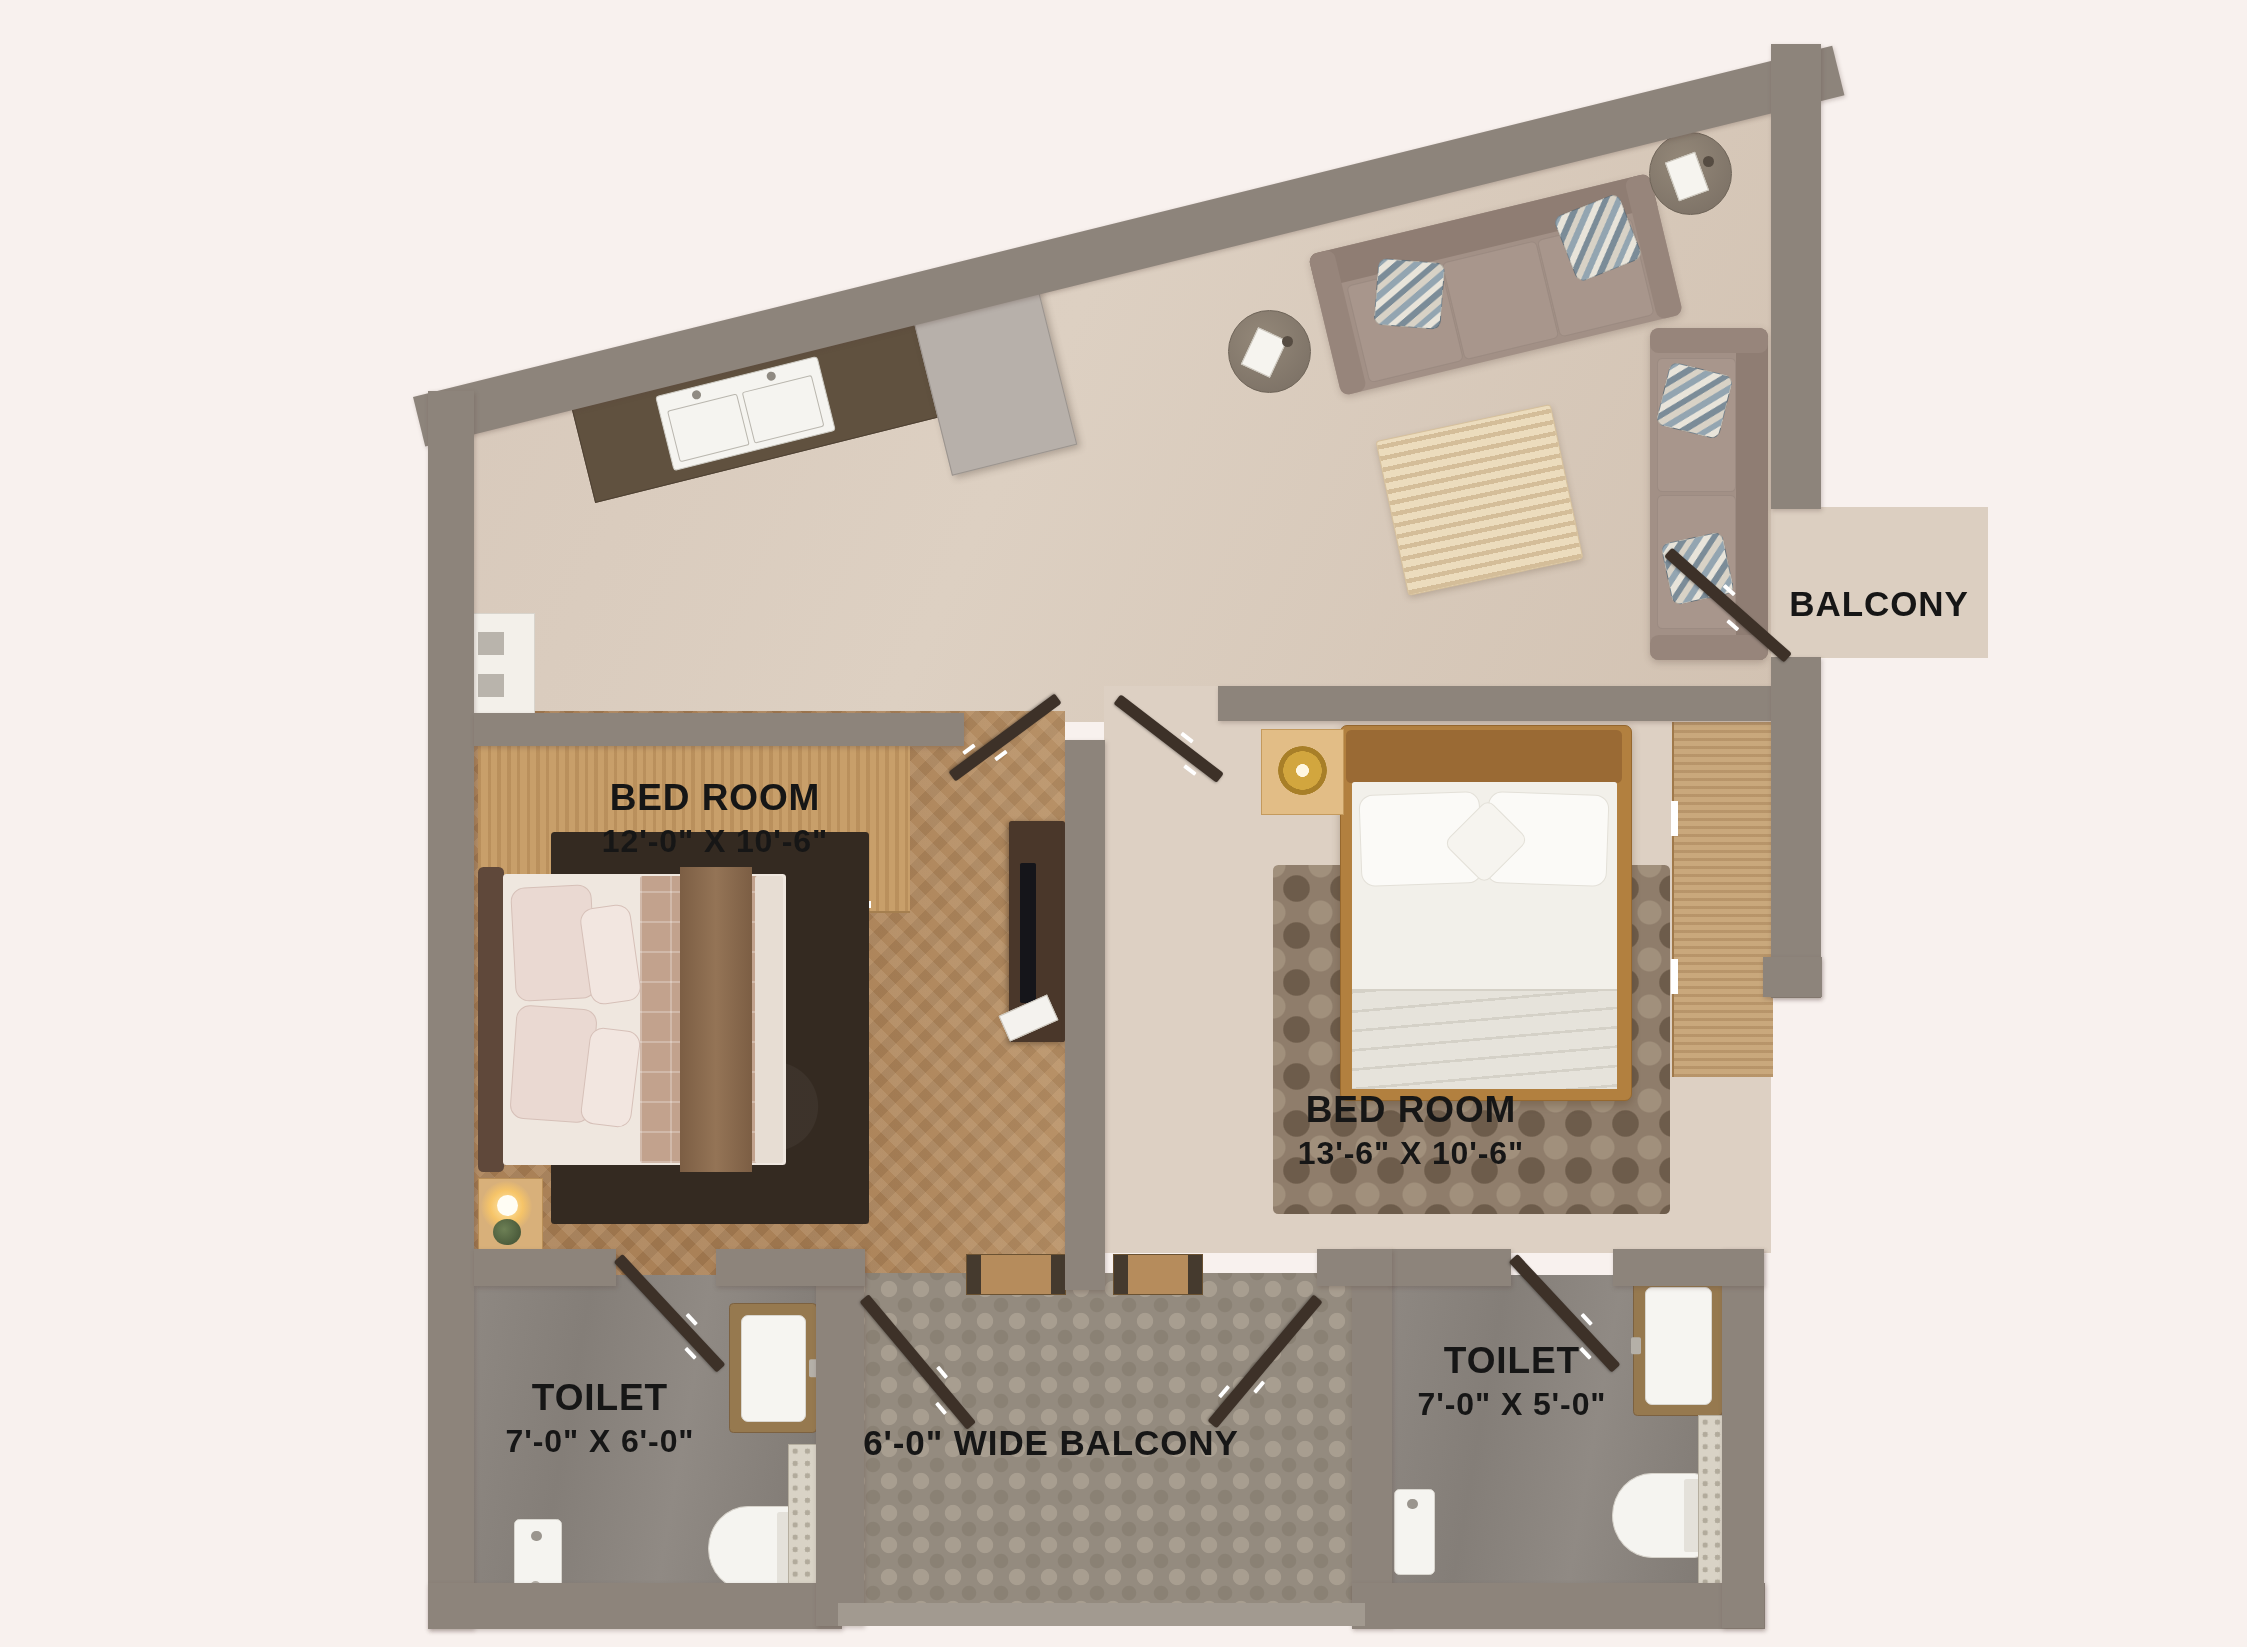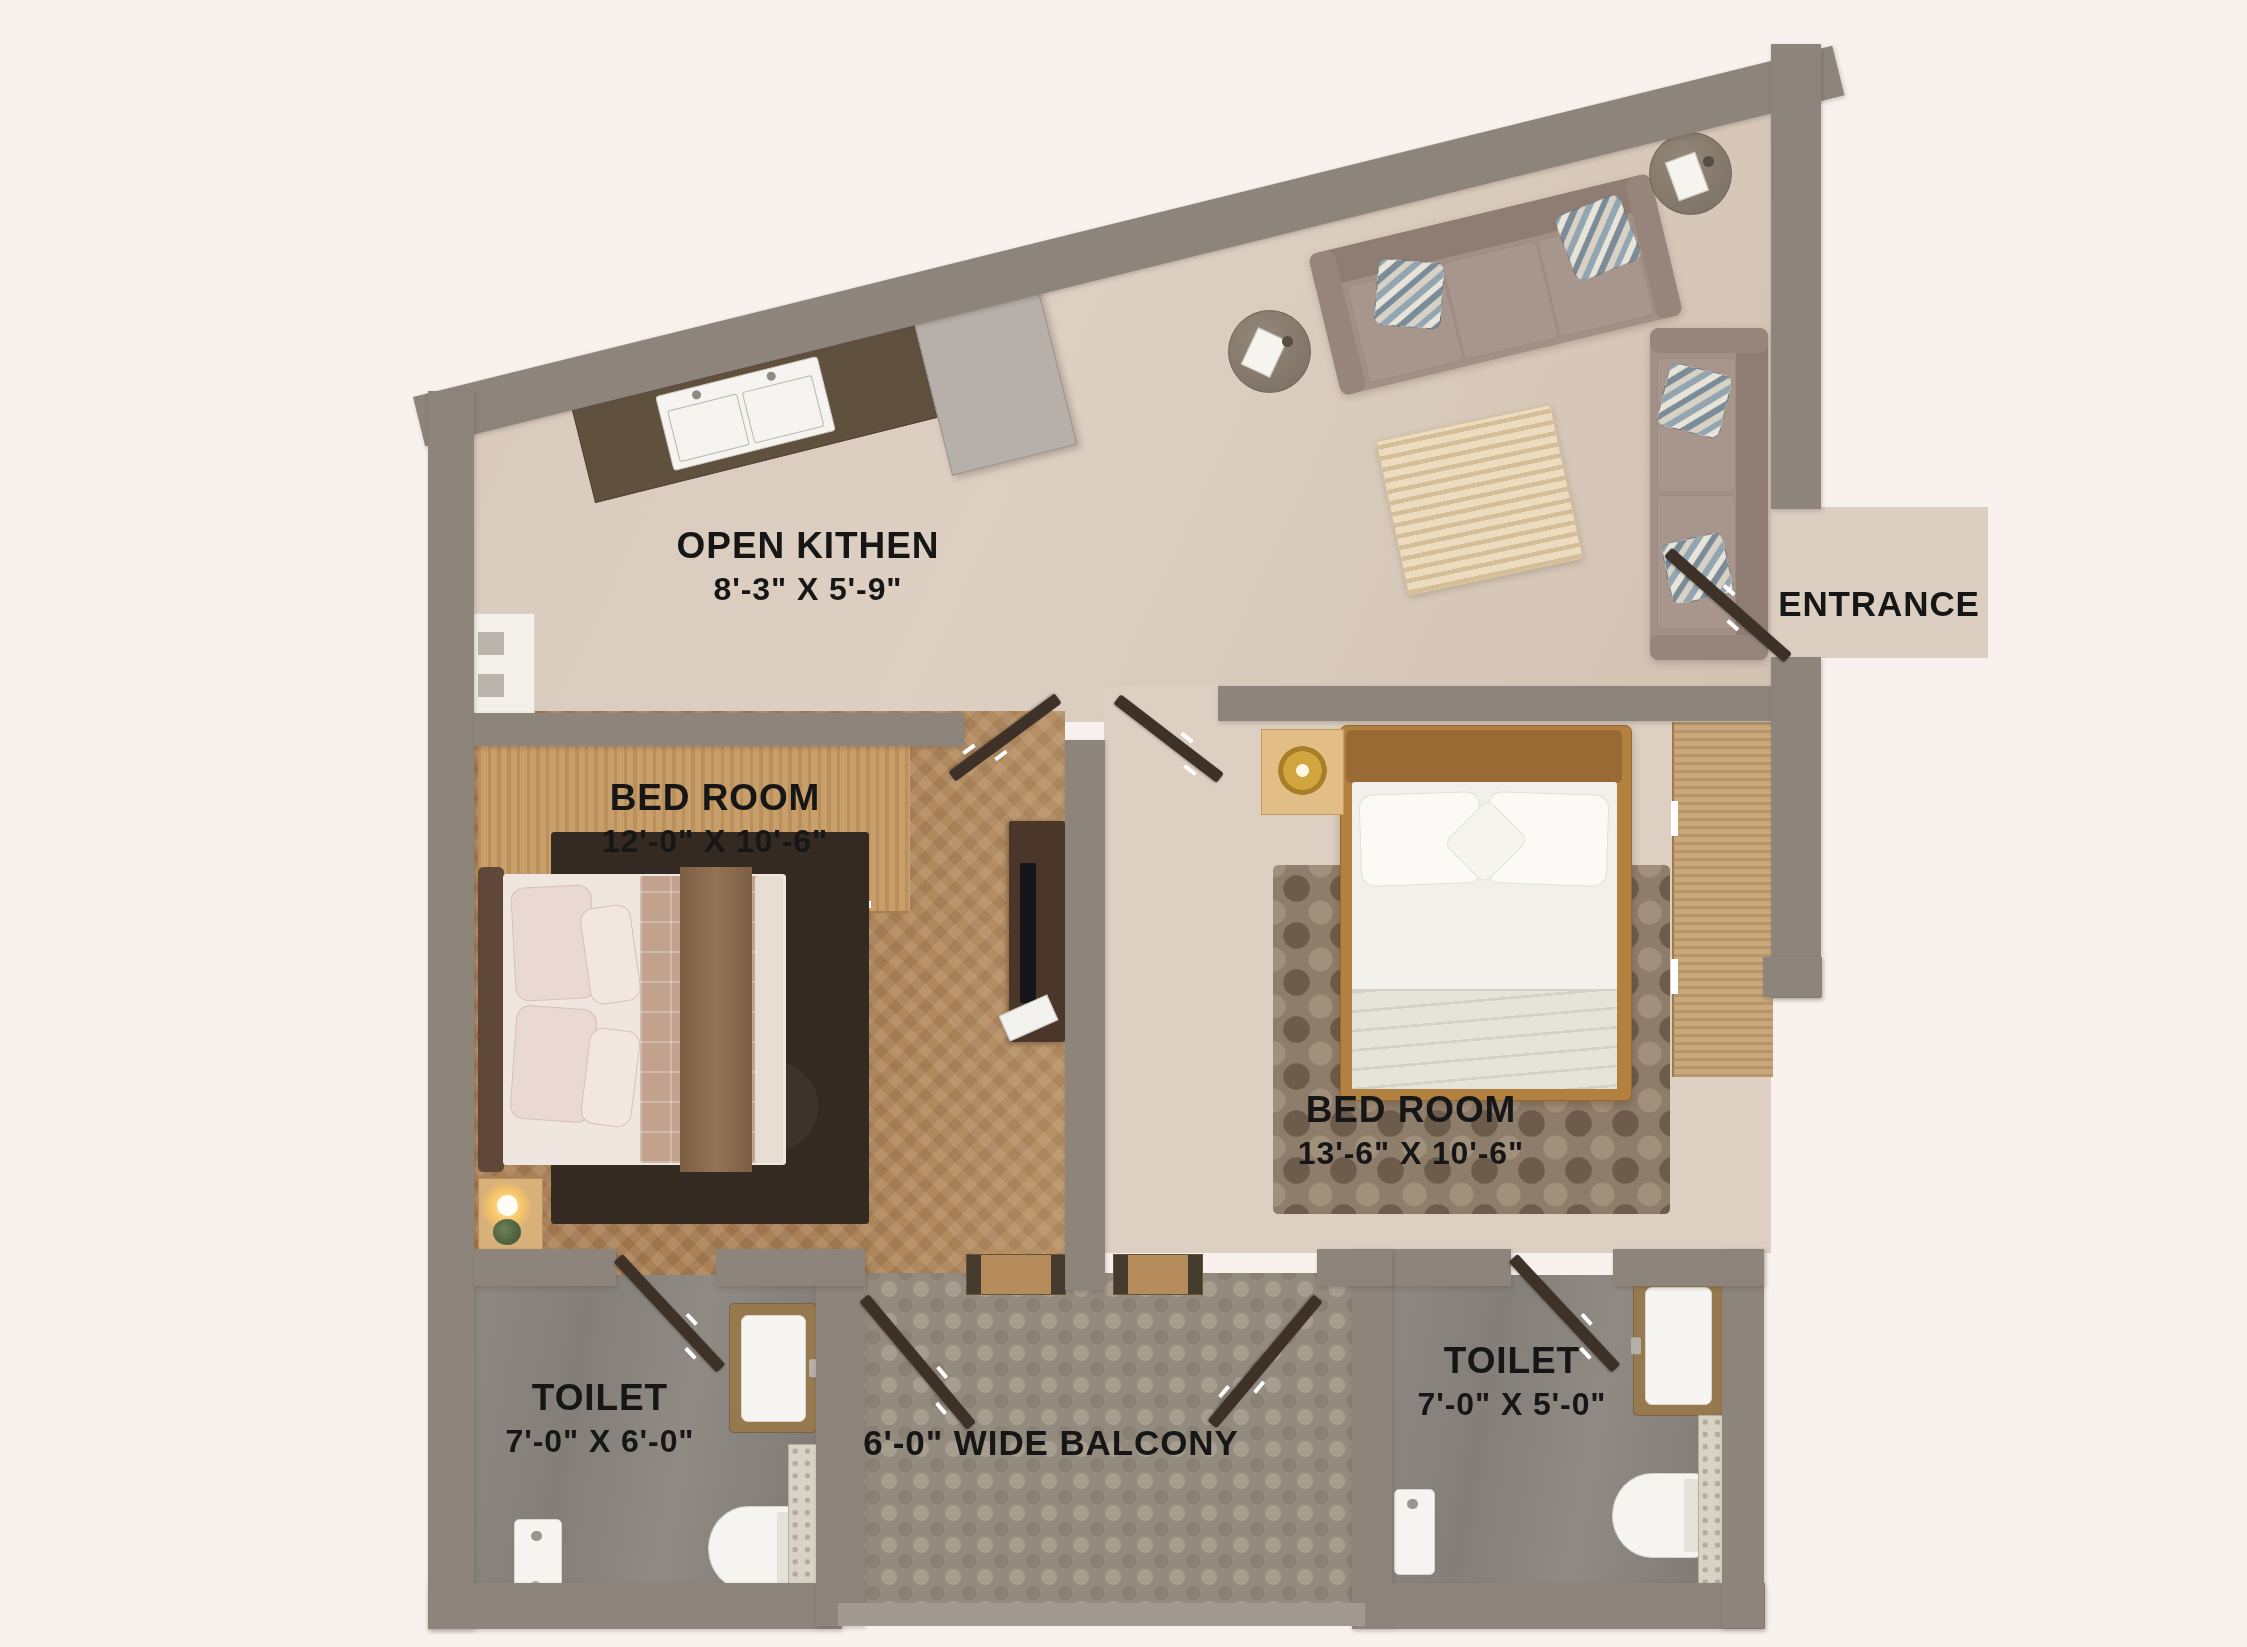--- a/index.html
+++ b/index.html
@@ -222,41 +222,37 @@
     </div>
   <div class="leaf" style="left:864px;top:1292px;width:167px;transform:rotate(50deg);">
       <b style="left:60%;"></b>
       <b class="h2" style="left:76%;"></b>
     </div>
   <div class="leaf" style="left:1318px;top:1292px;width:165px;transform:rotate(130deg);">
       <b style="left:60%;"></b>
       <b class="h2" style="left:76%;"></b>
     </div>
 
-  <div class="lbl" style="left:808px;top:567px;">
-    <span class="nm">OPEN KITHEN</span>
-    <span class="dm">8'-3" X 5'-9"</span>
-  </div>
   <div class="lbl" style="left:715px;top:819px;">
     <span class="nm">BED ROOM</span>
     <span class="dm">12'-0" X 10'-6"</span>
   </div>
   <div class="lbl" style="left:1411px;top:1131px;">
     <span class="nm">BED ROOM</span>
     <span class="dm">13'-6" X 10'-6"</span>
   </div>
   <div class="lbl" style="left:600px;top:1419px;">
     <span class="nm">TOILET</span>
     <span class="dm">7'-0" X 6'-0"</span>
   </div>
   <div class="lbl" style="left:1512px;top:1382px;">
     <span class="nm">TOILET</span>
     <span class="dm">7'-0" X 5'-0"</span>
   </div>
   <div class="lbl single" style="left:1051px;top:1443px;">
     <span class="nm">6'-0" WIDE BALCONY</span>
   </div>
   <div class="lbl single" style="left:1879px;top:604px;">
-    <span class="nm">ENTRANCE</span>
+    <span class="nm">BALCONY</span>
   </div>
 
 </div>
 
 
 </body></html>

